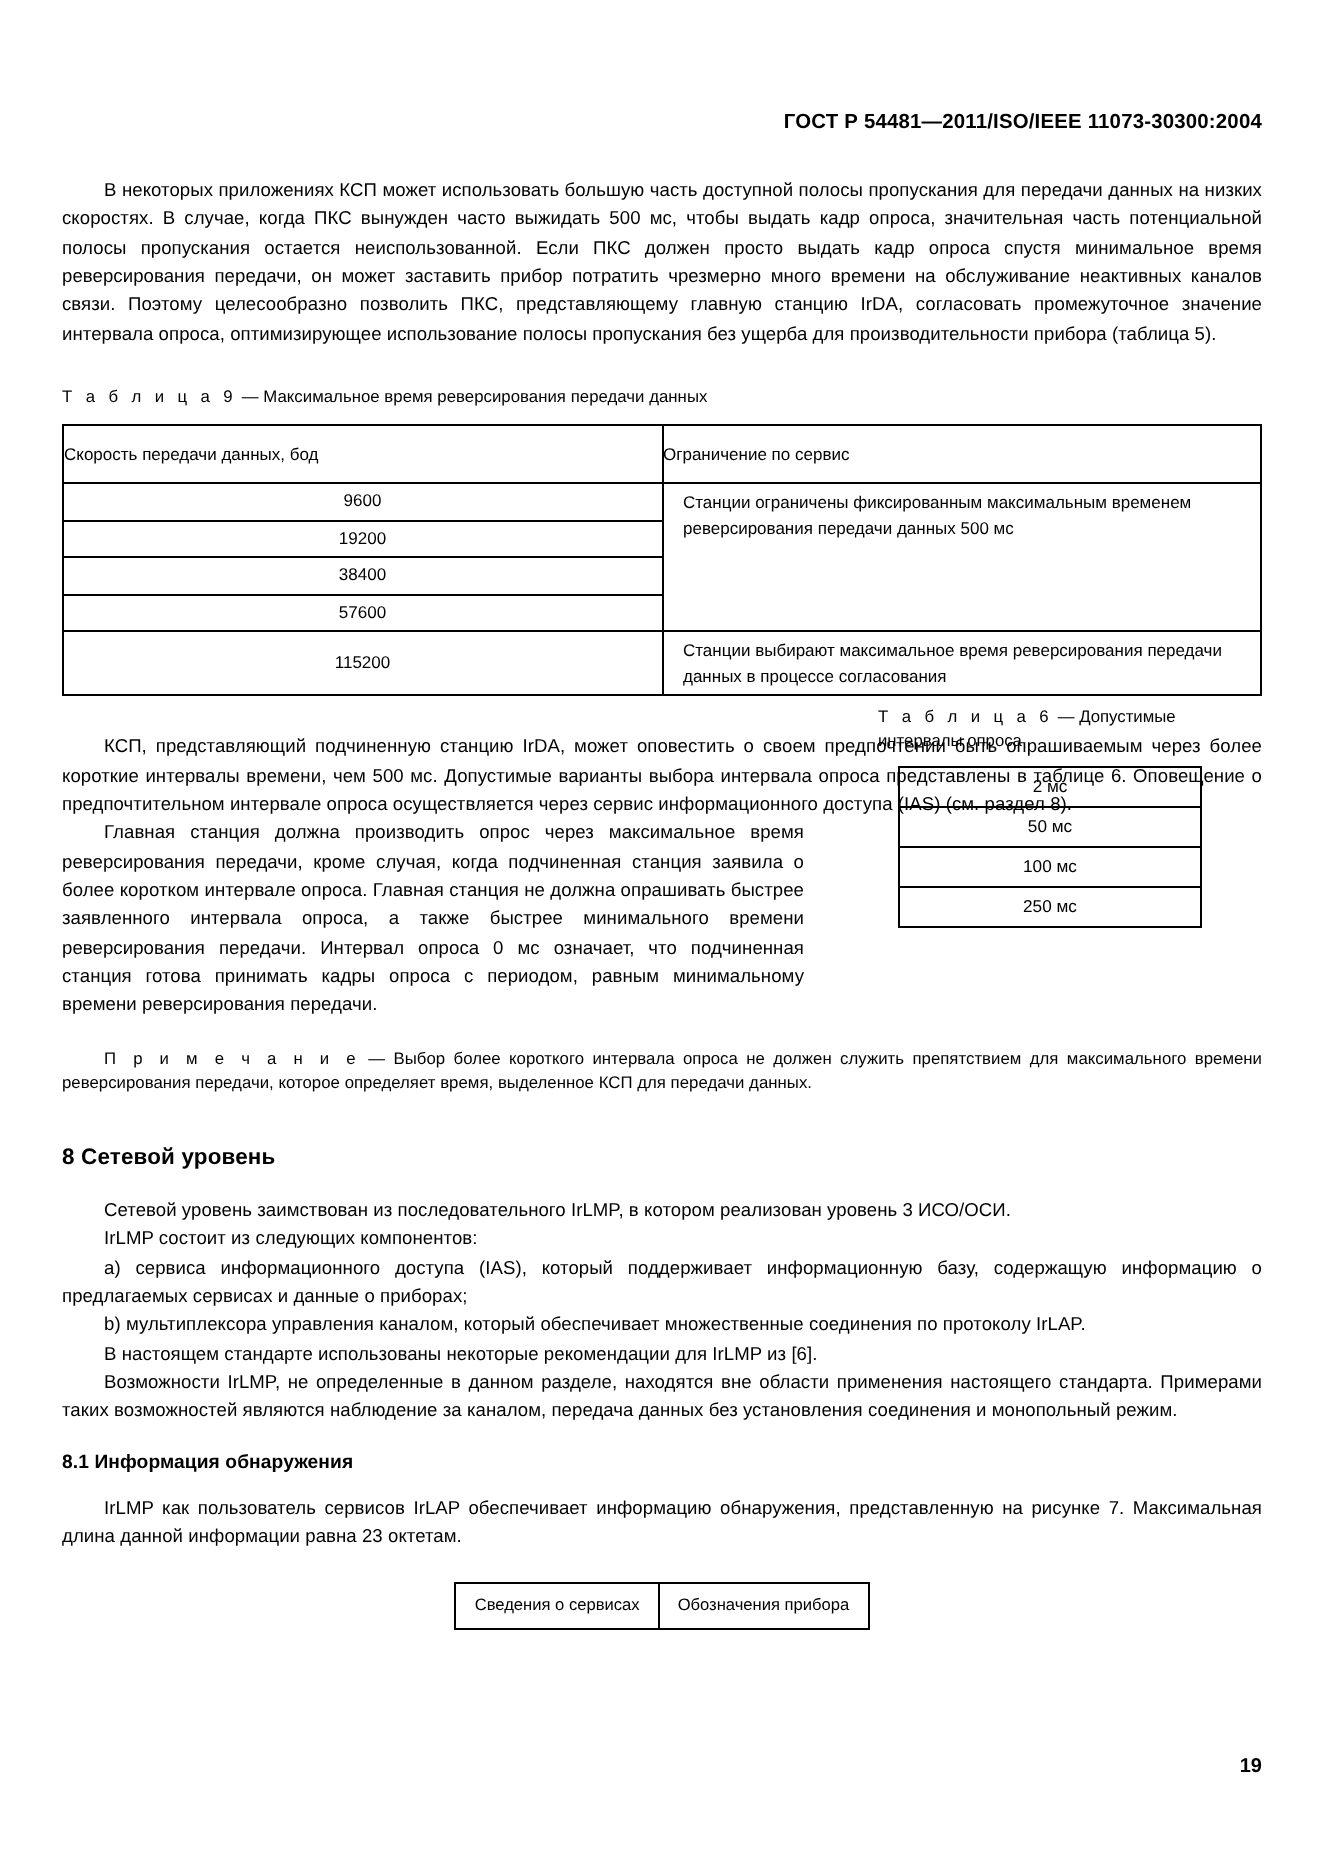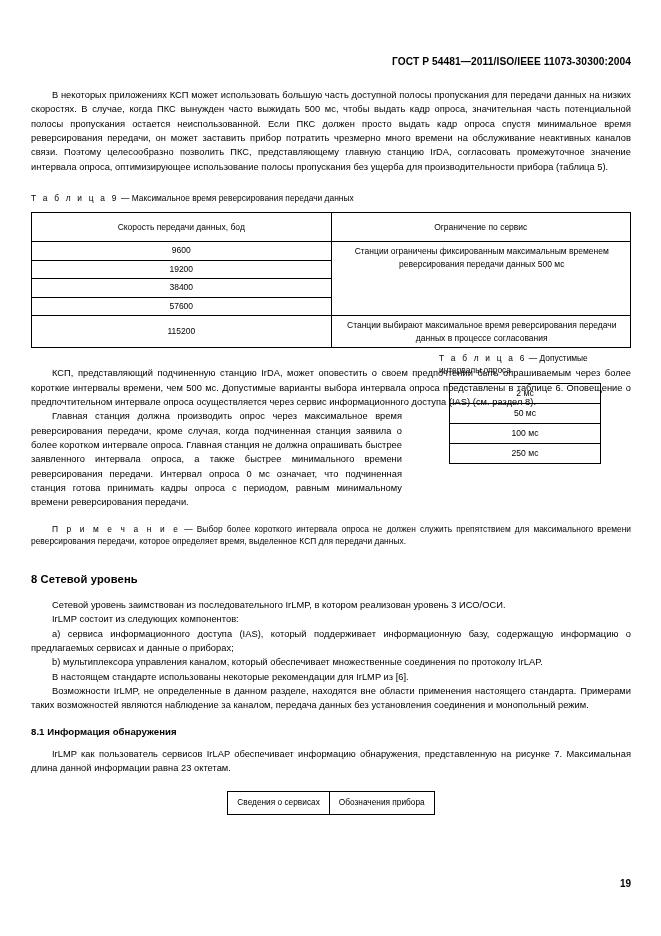--- a/index.html
+++ b/index.html
@@ -70,31 +70,31 @@
   .table5 td, .table5 th {
     border: 0.8px solid #000;
     font-size: 8.5px;
     font-weight: normal;
     padding: 0;
     vertical-align: middle;
   }
   .table5 .t-outer-top { border-top: 1.4px solid #000; }
   .table5 .t-head td {
     height: 28px;
-    text-align: center;
+    text-align: left;
     border-bottom: 1.4px solid #000;
   }
   .table5 .c-rate {
     width: 190px;
     text-align: center;
     height: 17.5px;
     line-height: 17.5px;
   }
   .table5 .c-limit {
-    text-align: center;
+    text-align: left;
     padding: 3px 8px 3px 10px;
     line-height: 12.6px;
     vertical-align: top;
     margin-top: 23px;
   }
 
   
   .two-col { position: relative; }
   .col-left {
     width: 370px;

